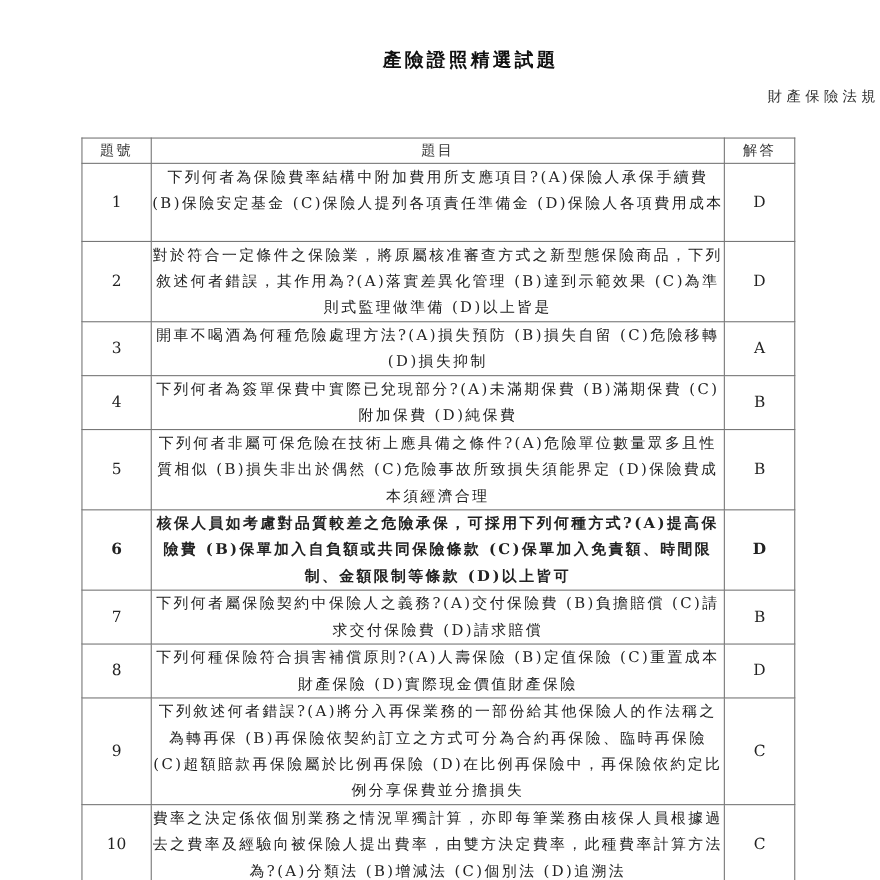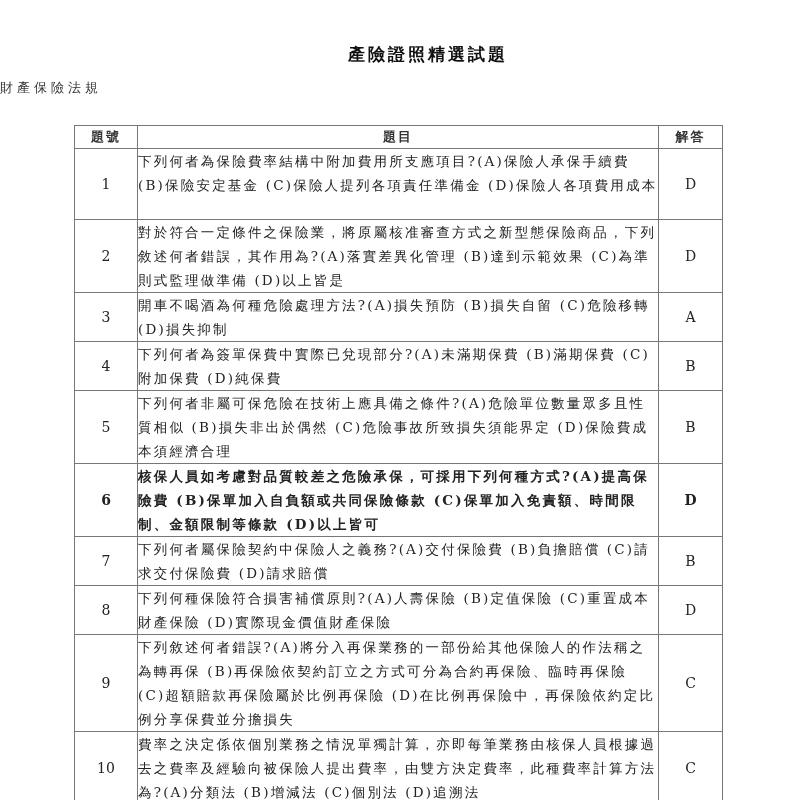--- a/index.html
+++ b/index.html
@@ -25,41 +25,41 @@
     font-weight: bold;
     letter-spacing: 3px;
     color: #111;
     margin-left: 28px;
   }
   .doc-subtitle {
     position: absolute;
     top: 79px;
     left: 0;
     width: 800px;
-    text-align: left;
+    text-align: right;
     font-size: 13px;
     letter-spacing: 4px;
     color: #333;
   }
   table.exam {
     position: absolute;
     top: 125px;
     left: 74px;
     width: 648px;
     border-collapse: collapse;
     table-layout: fixed;
     font-size: 13.5px;
   }
   table.exam th, table.exam td {
     border: 1.5px solid #777;
     padding: 0;
   }
   table.exam th {
     height: 22px;
-    font-weight: bold;
+    font-weight: normal;
     font-size: 13px;
     letter-spacing: 2px;
     color: #333;
     text-align: center;
   }
   col.c-num { width: 63px; }
   col.c-q { width: 521px; }
   col.c-ans { width: 64px; }
   td.num {
     text-align: center;
@@ -69,21 +69,21 @@
   td.ans {
     text-align: center;
     vertical-align: middle;
     font-size: 14px;
   }
   td.q {
     padding: 2px 6px 1px 6px;
     line-height: 24px;
     letter-spacing: 2.2px;
     vertical-align: top;
-    text-align: left;
+    text-align: center;
     word-break: break-all;
   }
   tr.r1 td { height: 70px; }
   tr.r2 td { height: 71px; }
   tr.r3 td { height: 46px; }
   tr.r4 td { height: 46px; }
   tr.r5 td { height: 70px; margin-top: 20px; }
   tr.r6 td { height: 70px; font-weight: bold; }
   tr.r7 td { height: 46px; }
   tr.r8 td { height: 46px; }

